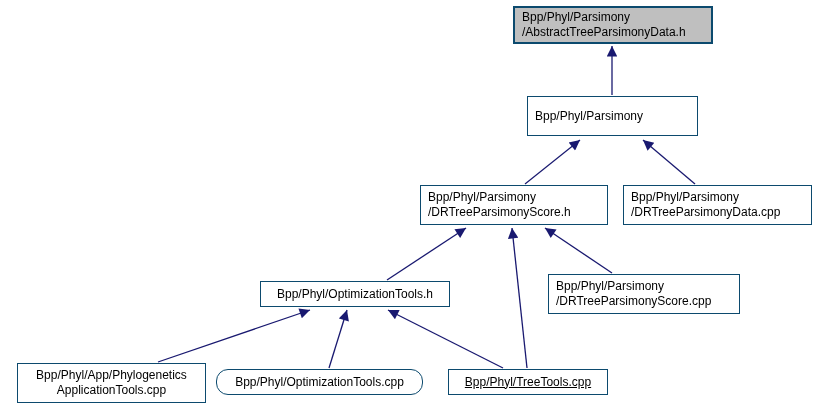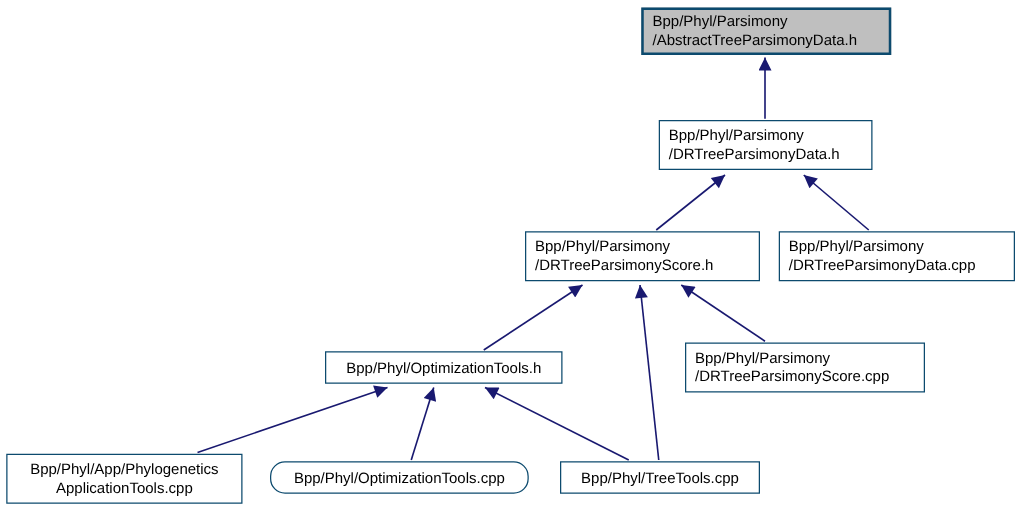--- a/index.html
+++ b/index.html
@@ -39,23 +39,23 @@
   }
   .node.center { text-align: center; align-items: center; }
   .node.single { justify-content: center; align-items: center; text-align: center; }
   
   #n1 { left: 513px; top: 6px;   width: 200px; height: 38px; }
   #n2 { left: 527px; top: 96px;  width: 171px; height: 40px; }
   #n3 { left: 420px; top: 185px; width: 188px; height: 40px; }
   #n4 { left: 623px; top: 185px; width: 189px; height: 40px; }
   #n5 { left: 260px; top: 281px; width: 190px; height: 26px; }
   #n6 { left: 548px; top: 274px; width: 192px; height: 40px; }
-  #n7 { left: 5px;   top: 363px; width: 189px; height: 40px; }
+  #n7 { left: 17px;   top: 363px; width: 189px; height: 40px; }
   #n8 { left: 216px; top: 369px; width: 207px; height: 26px; border-radius: 12px; }
-  #n9 { left: 448px; top: 369px; width: 160px; height: 26px; }
+  #n9 { left: 448px; top: 369px; width: 160px; height: 26px; text-decoration: underline; }
 </style>
 </head>
 <body>
 
 <div class="canvas">
 
   <svg class="edges" viewBox="0 0 815 409">
     <defs>
       <marker id="arrow" viewBox="0 0 10 10" refX="10" refY="5" markerWidth="11" markerHeight="8" orient="auto-start-reverse">
         <path d="M 0 0 L 10 5 L 0 10 z" fill="#191970"></path>
@@ -72,21 +72,20 @@
     <line x1="503" y1="368" x2="388" y2="310" stroke="#191970" stroke-width="1.3" marker-end="url(#arrow)"></line>
   </svg>
 
   <div id="n1" class="node highlight">
     <span>Bpp/Phyl/Parsimony</span>
     <span>/AbstractTreeParsimonyData.h</span>
   </div>
 
   <div id="n2" class="node">
     <span>Bpp/Phyl/Parsimony</span>
-    <span>/DRTreeParsimonyData.h</span>
   </div>
 
   <div id="n3" class="node">
     <span>Bpp/Phyl/Parsimony</span>
     <span>/DRTreeParsimonyScore.h</span>
   </div>
 
   <div id="n4" class="node">
     <span>Bpp/Phyl/Parsimony</span>
     <span>/DRTreeParsimonyData.cpp</span>

